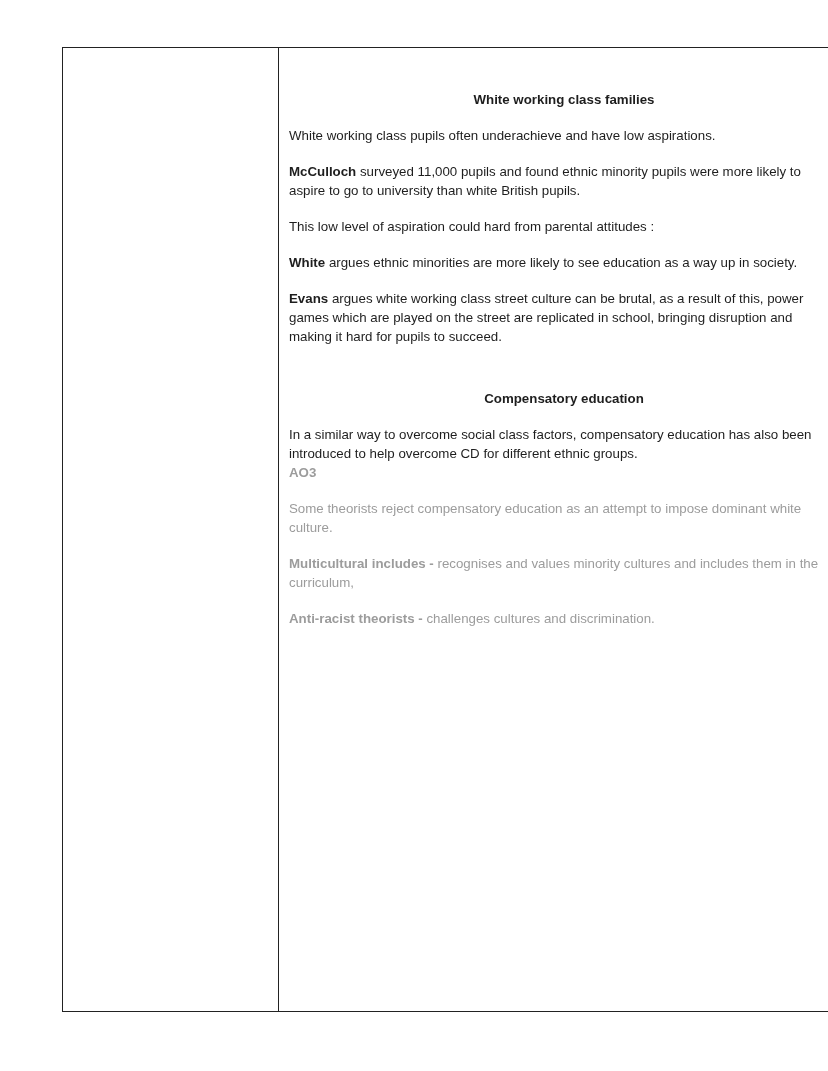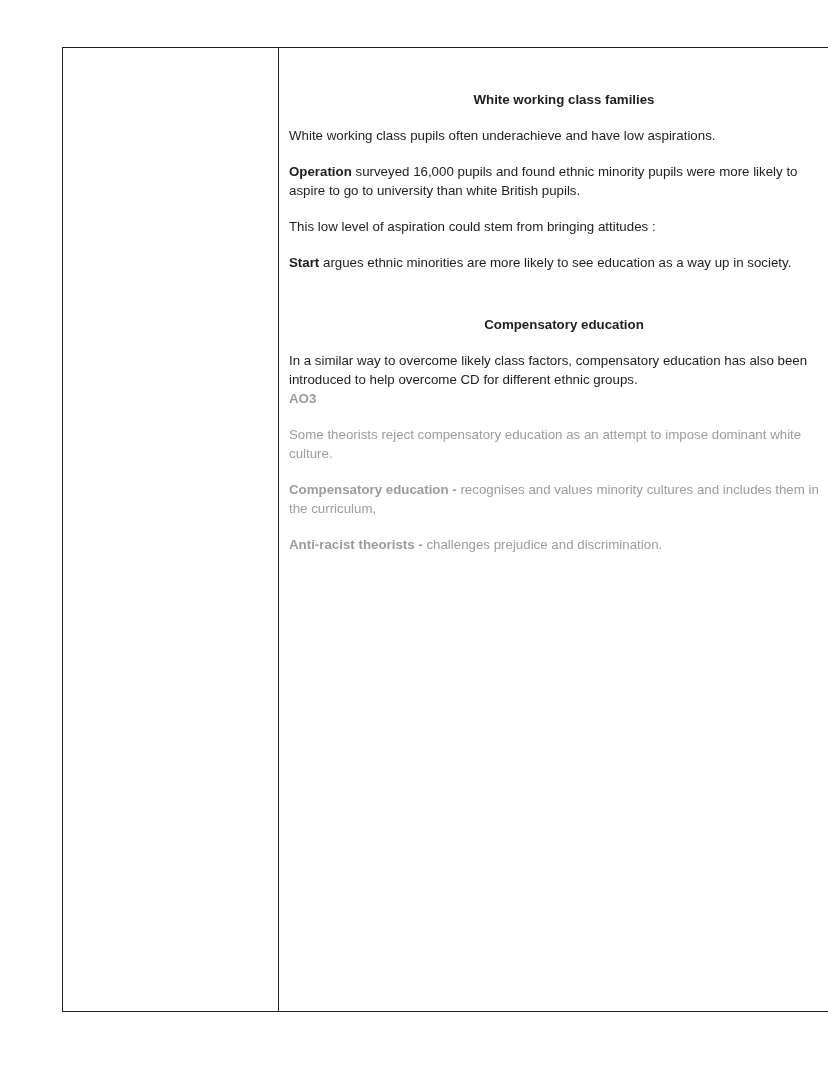--- a/index.html
+++ b/index.html
@@ -70,32 +70,33 @@
 <div class="page">
   <div class="notes-table">
 
     <div class="cell-left"></div>
 
     <div class="cell-right">
 
       <div>
         <h3 class="section-heading">White working class families</h3>
         <p class="para"><span>White working class pupils often underachieve and have low aspirations.</span></p>
-        <p class="para"><b>Operation</b><span> surveyed 16,000 pupils and found ethnic minority pupils were more likely to aspire to go to university than white British pupils.</span></p>
-        <p class="para"><span>This low level of aspiration could stem from bringing attitudes :</span></p>
-        <p class="para"><b>Start</b><span> argues ethnic minorities are more likely to see education as a way up in society.</span></p>
+        <p class="para"><b>McCulloch</b><span> surveyed 11,000 pupils and found ethnic minority pupils were more likely to aspire to go to university than white British pupils.</span></p>
+        <p class="para"><span>This low level of aspiration could hard from parental attitudes :</span></p>
+        <p class="para"><b>White</b><span> argues ethnic minorities are more likely to see education as a way up in society.</span></p>
+        <p class="para"><b>Evans</b><span> argues white working class street culture can be brutal, as a result of this,  power games which are played on the street are replicated in school, bringing disruption and making it hard for pupils to succeed.</span></p>
       </div>
 
       <div>
         <h3 class="section-heading gap-lg">Compensatory education</h3>
-        <p class="para"><span>In a similar way to overcome likely class factors, compensatory education has also been introduced to help overcome CD for different ethnic groups.</span></p>
+        <p class="para"><span>In a similar way to overcome social class factors, compensatory education has also been introduced to help overcome CD for different ethnic groups.</span></p>
       </div>
 
       <div class="ao3">
         <h3 class="section-heading-left gap-lg">AO3</h3>
         <p class="para"><span>Some theorists reject compensatory education as an attempt to impose dominant white culture.</span></p>
-        <p class="para"><b>Compensatory education -</b><span> recognises and values minority cultures and includes them in the curriculum,</span></p>
-        <p class="para"><b>Anti-racist theorists -</b><span> challenges prejudice and discrimination.</span></p>
+        <p class="para"><b>Multicultural includes -</b><span> recognises and values minority cultures and includes them in the curriculum,</span></p>
+        <p class="para"><b>Anti-racist theorists -</b><span> challenges cultures and discrimination.</span></p>
       </div>
 
     </div>
   </div>
 </div>
 
 </body></html>

